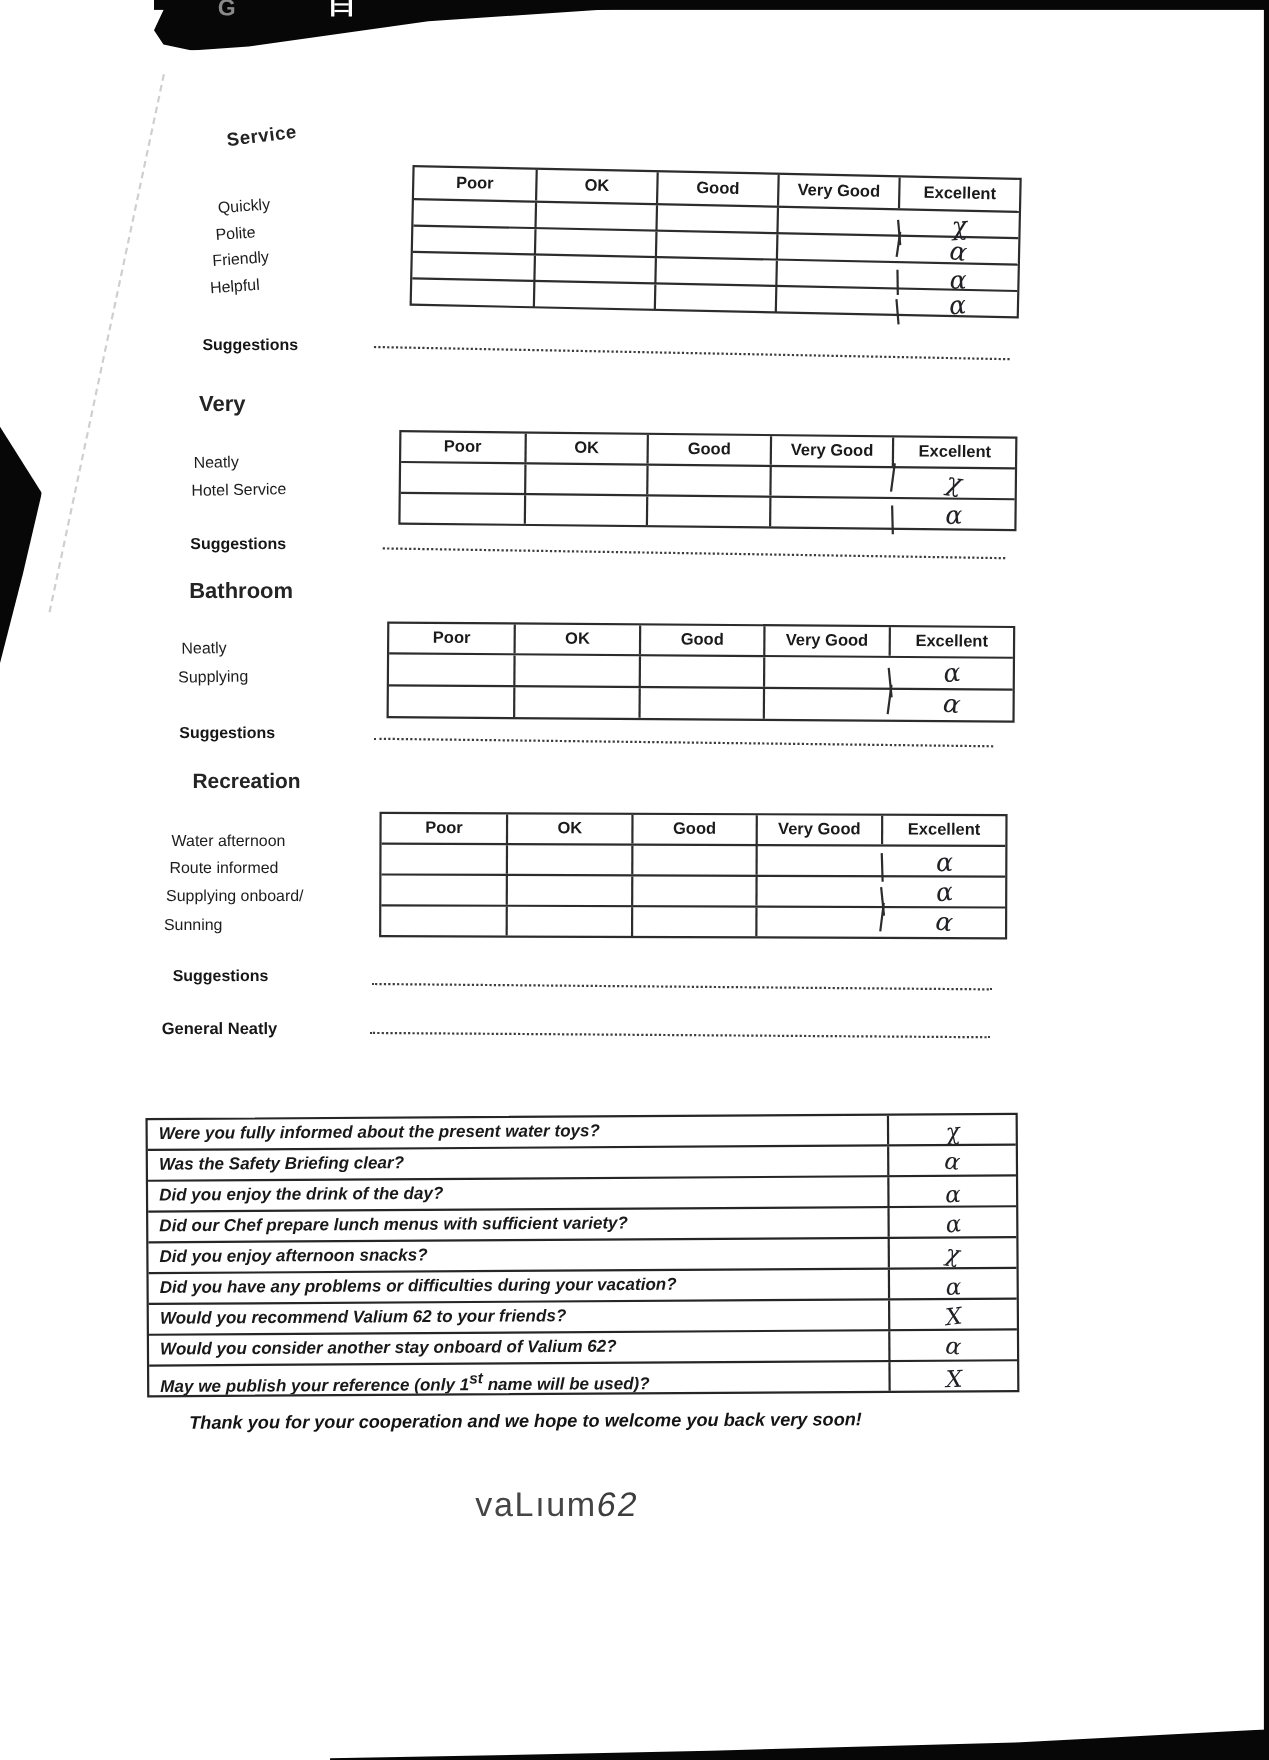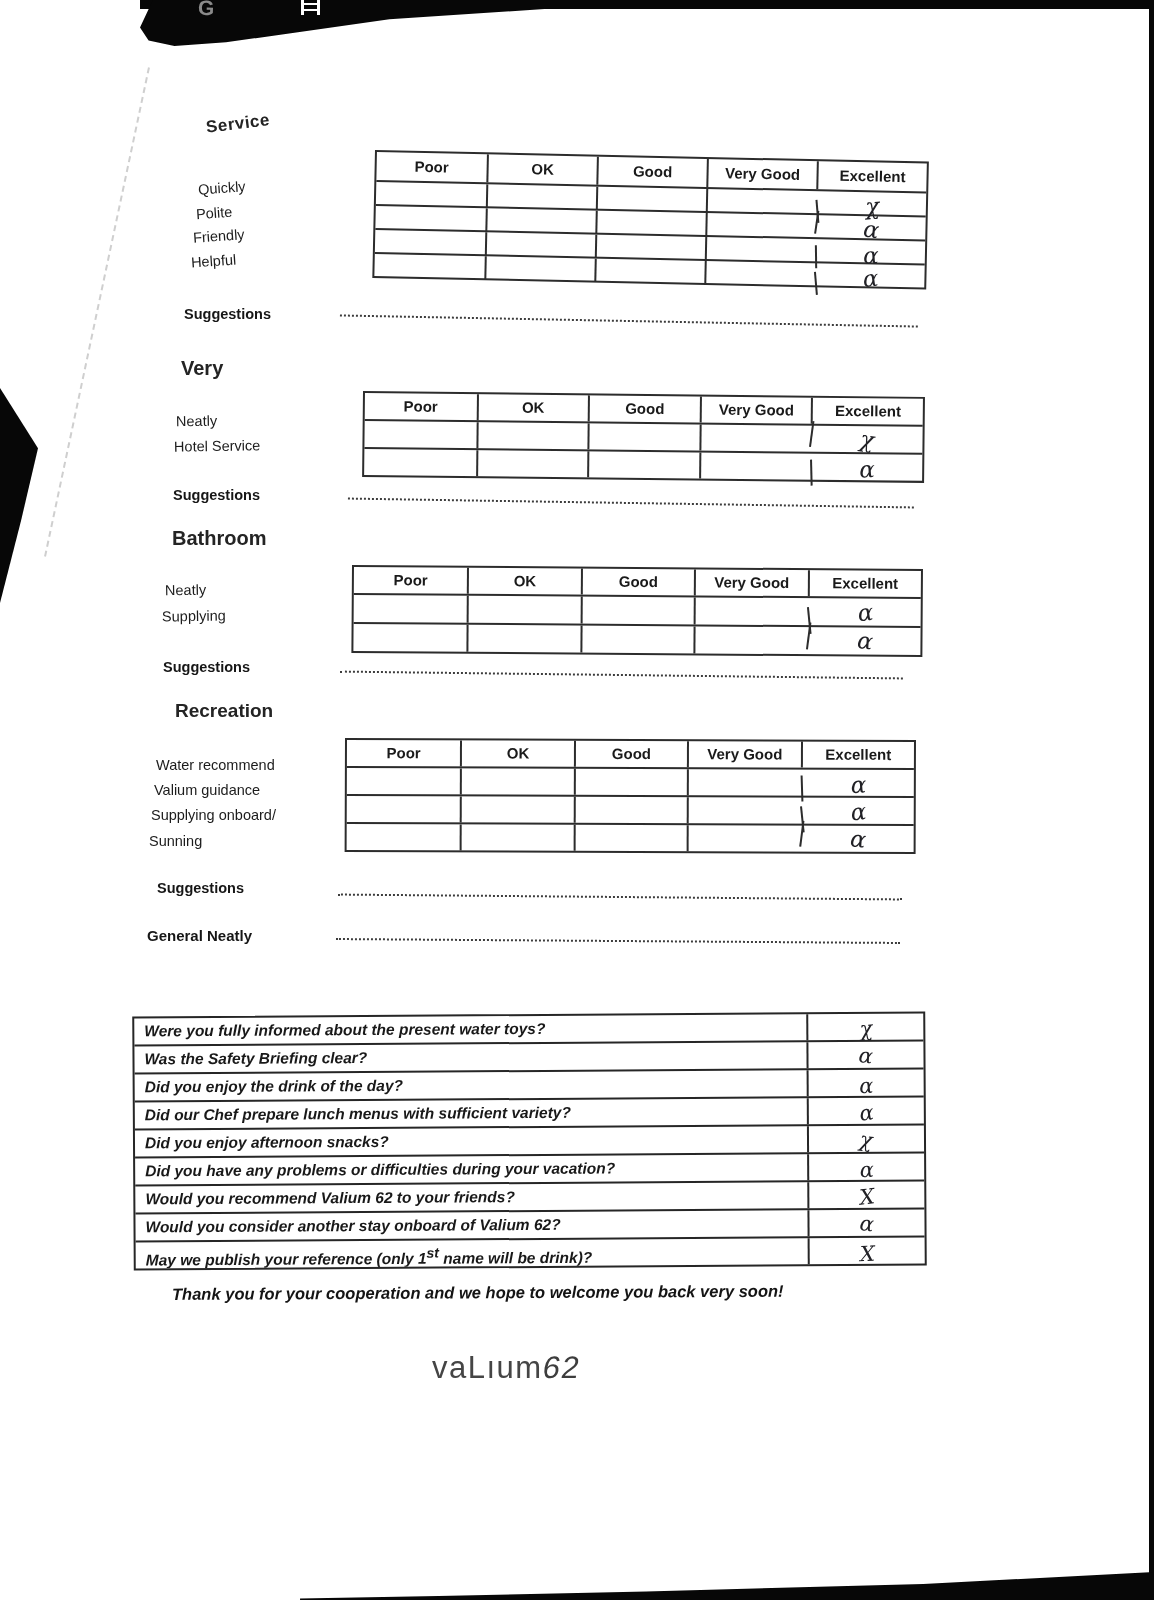--- a/index.html
+++ b/index.html
@@ -188,22 +188,22 @@
         <i class="tc"></i>
         <i class="tc"></i>
         <b class="tc mark mk2">α</b>
       </div>
   </div>
 
   <div class="slabel" style="left:163px;top:659px">Suggestions</div>
   <div class="dotline" style="left:340px;top:662px;width:563px;transform:rotate(0.7deg)"></div>
 
   <div class="sec-title t-rec">Recreation</div>
-  <div class="rlabel" style="left:156px;top:757px">Water recommend</div>
-  <div class="rlabel" style="left:154px;top:782px">Valium guidance</div>
+  <div class="rlabel" style="left:156px;top:757px">Water afternoon</div>
+  <div class="rlabel" style="left:154px;top:782px">Route informed</div>
   <div class="rlabel" style="left:151px;top:807px">Supplying onboard/</div>
   <div class="rlabel" style="left:149px;top:833px">Sunning</div>
 
   <div class="rtable rot-re" style="left:345px;top:738px;width:567px">
     <div class="trow thead" style="height:26px;line-height:25px">
       <span class="tc fc hc">Poor</span>
       <span class="tc hc">OK</span>
       <span class="tc hc">Good</span>
       <span class="tc hc">Very Good</span>
       <span class="tc hc">Excellent</span>
@@ -280,21 +280,21 @@
           <b class="mark mk1">X</b>
         </span>
     </div>
     <div class="qrow">
       <span class="qtext">Would you consider another stay onboard of Valium 62?</span>
       <span class="qmark">
           <b class="mark mk2">α</b>
         </span>
     </div>
     <div class="qrow">
-      <span class="qtext"><span>May we publish your reference (only 1</span><span class="sup">st</span><span> name will be drink)?</span></span>
+      <span class="qtext"><span>May we publish your reference (only 1</span><span class="sup">st</span><span> name will be used)?</span></span>
       <span class="qmark">
           <b class="mark mk3">X</b>
         </span>
     </div>
   </div>
 
   <div class="thanks">Thank you for your cooperation and we hope to welcome you back very soon!</div>
   <div class="brand"><span>vaLıum</span><span class="num">62</span></div>
 
 </div>

